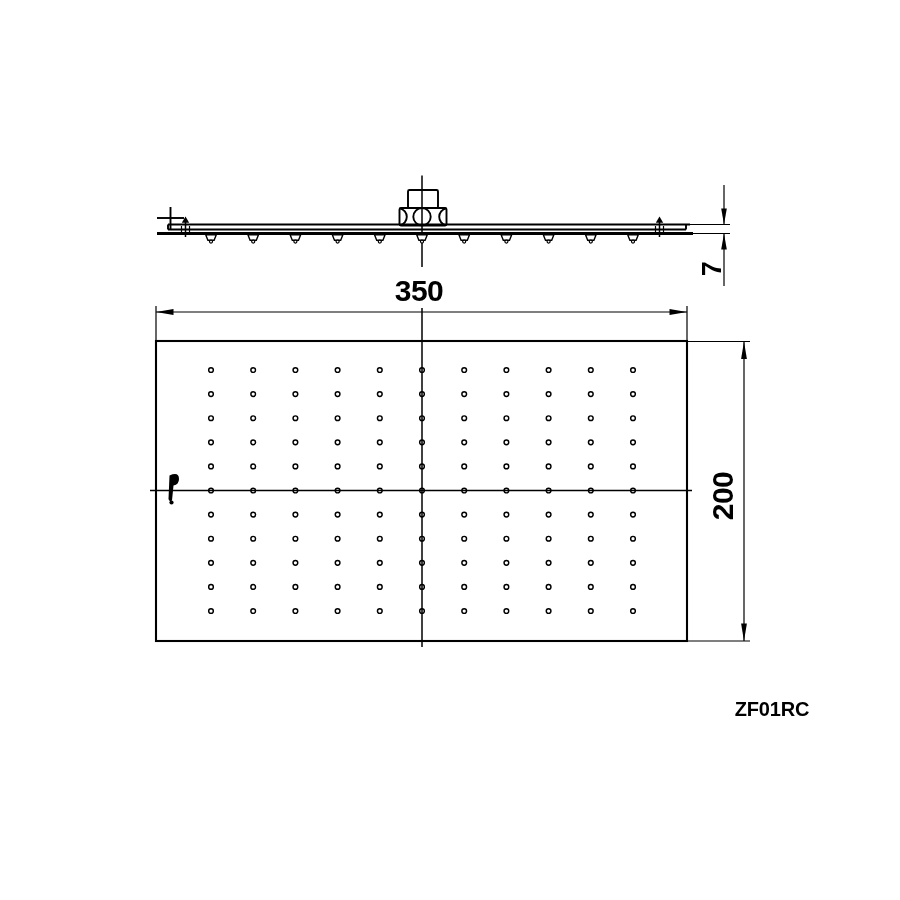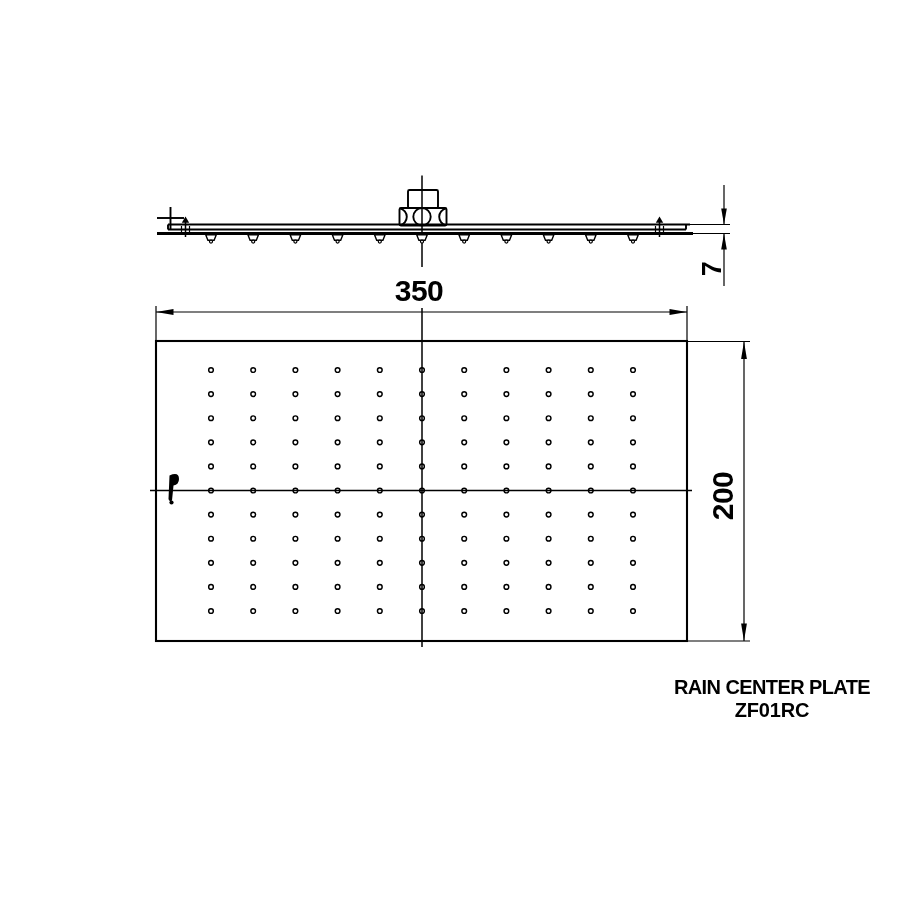--- a/index.html
+++ b/index.html
@@ -40,21 +40,21 @@
 
   .title-block {
     position: absolute;
     left: 653px; top: 676px;
     width: 238px;
     text-align: center;
     color: #000;
     font-weight: bold;
   }
   .product-name { font-size: 20px; letter-spacing: -0.6px; white-space: nowrap; }
-  .product-code { font-size: 20px; margin-top: 0; letter-spacing: -0.2px; }
+  .product-code { font-size: 20px; margin-top: 22px; letter-spacing: -0.2px; }
 </style>
 </head>
 <body>
 
 <div class="sheet">
 
   <svg class="drawing" width="900" height="900" viewBox="0 0 900 900">
 
     <g>
 
@@ -278,16 +278,15 @@
       <line class="thin" x1="687" y1="341.5" x2="750" y2="341.5"></line>
       <line class="thin" x1="687" y1="641" x2="750" y2="641"></line>
       <line class="thin" x1="744" y1="341.5" x2="744" y2="641"></line>
       <path class="arr" d="M744 341.5 L741.1 359 L746.9 359 Z"></path>
       <path class="arr" d="M744 641 L741.1 623.5 L746.9 623.5 Z"></path>
       <text class="dimtext" x="722" y="506.5" transform="rotate(-90 722 496)">200</text>
     </g>
   </svg>
 
   <div class="title-block">
-    <div class="product-name">RAIN CENTER PLATE</div>
     <div class="product-code">ZF01RC</div>
   </div>
 </div>
 
 </body></html>

